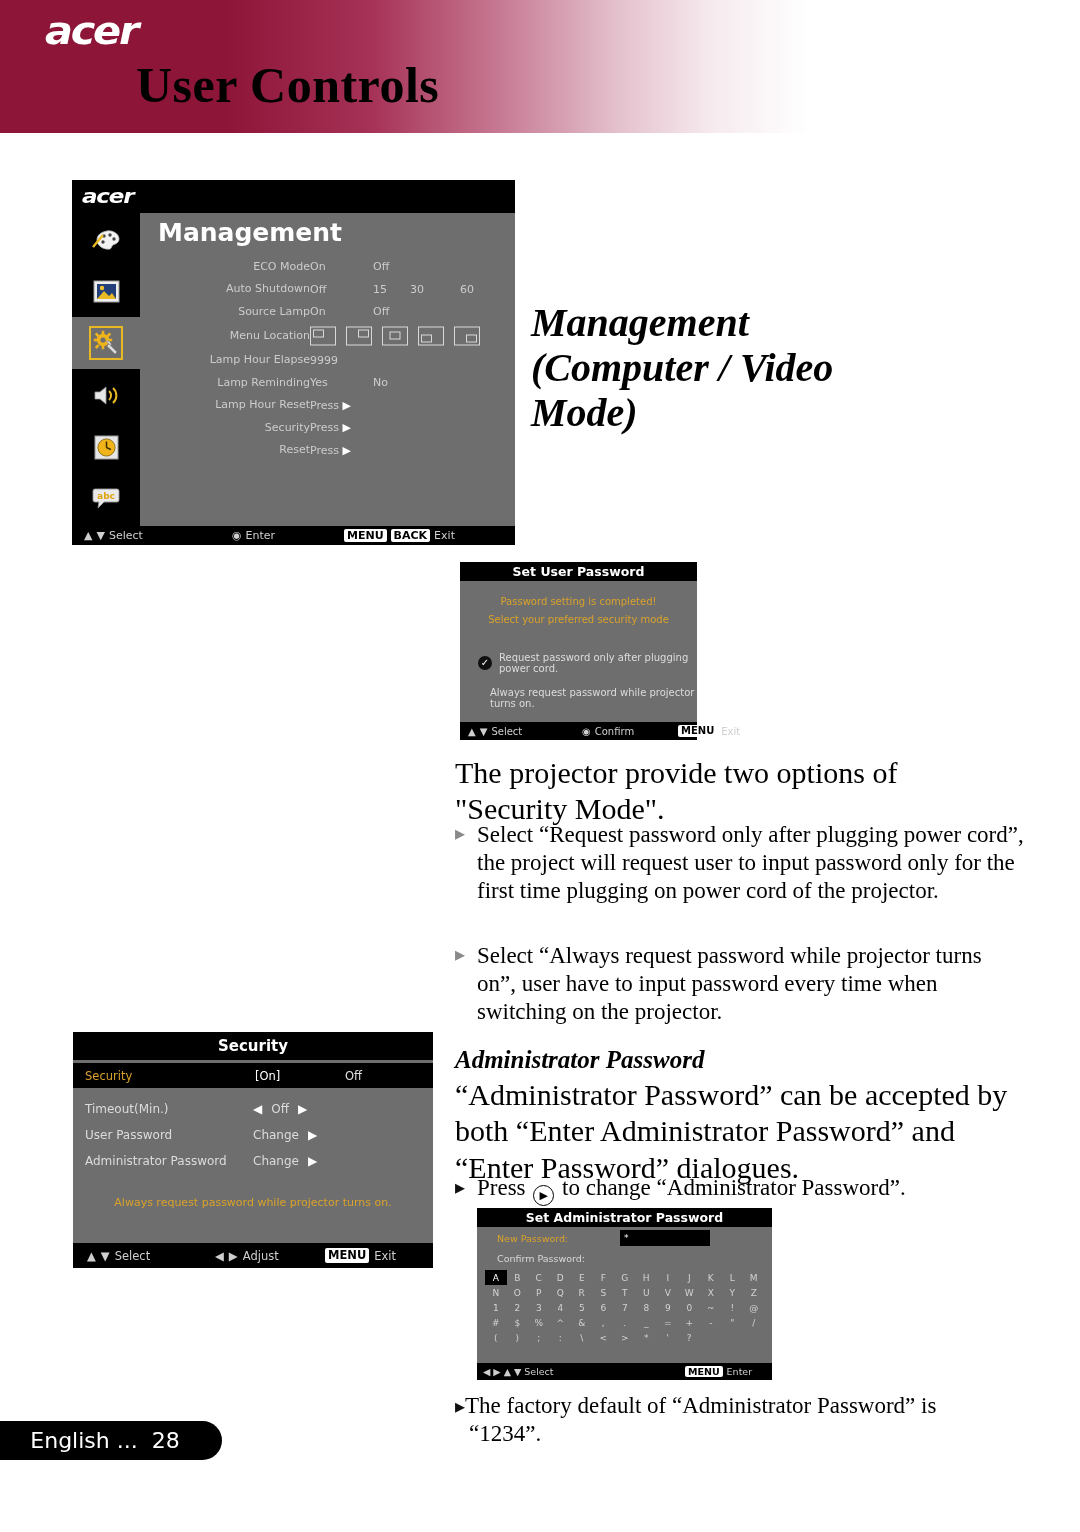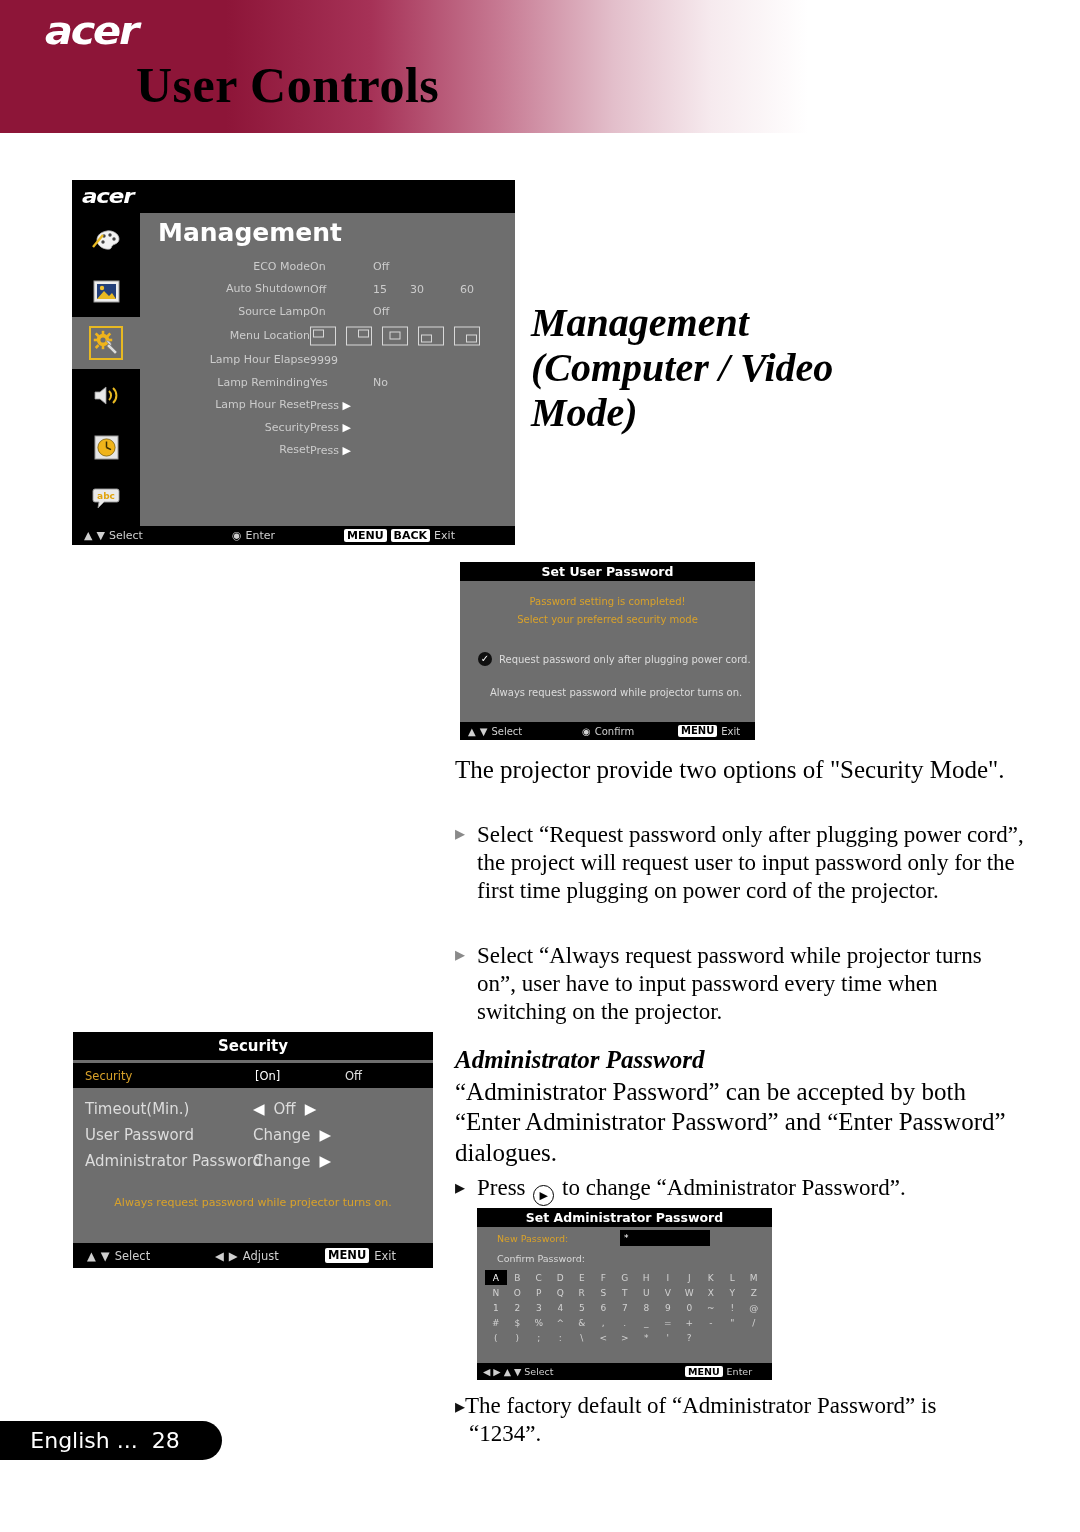--- a/index.html
+++ b/index.html
@@ -190,21 +190,21 @@
     font-style: italic;
     font-weight: 700;
     font-size: 40px;
     line-height: 1.13;
     color: #000000;
   }
 
   
   #sup-osd {
     left: 460px; top: 562px;
-    width: 295px; height: 178px;
+    width: 237px; height: 178px;
   }
   #sup-osd .osd-title-bar {
     height: 19px; font-size: 12.5px; line-height: 19px;
   }
   #sup-osd .amber {
     color: #d9a22a;
     font-family: "DejaVu Sans", sans-serif;
     font-size: 10px;
     text-align: center;
   }
@@ -232,21 +232,21 @@
   }
   #sup-osd .osd-footer { height: 18px; font-size: 10px; }
   #sup-osd .osd-footer .f1 { position: absolute; left: 8px; display: flex; align-items: center; gap: 4px; }
   #sup-osd .osd-footer .f2 { position: absolute; left: 122px; display: flex; align-items: center; gap: 4px; }
   #sup-osd .osd-footer .f3 { position: absolute; left: 218px; display: flex; align-items: center; gap: 4px; }
 
   
   .body-text {
     position: absolute;
     font-family: "Liberation Serif", serif;
-    font-size: 25px;
+    font-size: 30px;
     line-height: 1.21;
     color: #000000;
   }
   #para-intro { left: 455px; top: 755px; width: 560px; }
   .bullet {
     position: absolute;
     font-family: "Liberation Serif", serif;
     font-size: 23px;
     line-height: 1.22;
     color: #000000;
@@ -280,21 +280,21 @@
     font-size: 11.5px;
   }
   #sec-osd .hl-row .lbl { position: absolute; left: 12px; color: #d9a22a; }
   #sec-osd .hl-row .v-on { position: absolute; left: 182px; color: #ffffff; }
   #sec-osd .hl-row .v-off { position: absolute; left: 272px; color: #e0e0e0; }
   .sec-row {
     position: absolute;
     left: 0; width: 100%;
     height: 22px;
     font-family: "DejaVu Sans", sans-serif;
-    font-size: 15px;
+    font-size: 12px;
     color: #dcdcdc;
   }
   .sec-row .lbl { position: absolute; left: 12px; top: 50%; transform: translateY(-50%); }
   .sec-row .val { position: absolute; left: 180px; top: 50%; transform: translateY(-50%); display: flex; align-items: center; gap: 9px; }
   #sec-row-1 { top: 66px; }
   #sec-row-2 { top: 92px; }
   #sec-row-3 { top: 118px; }
   #sec-osd .note {
     position: absolute;
     left: 0; right: 0; top: 164px;

